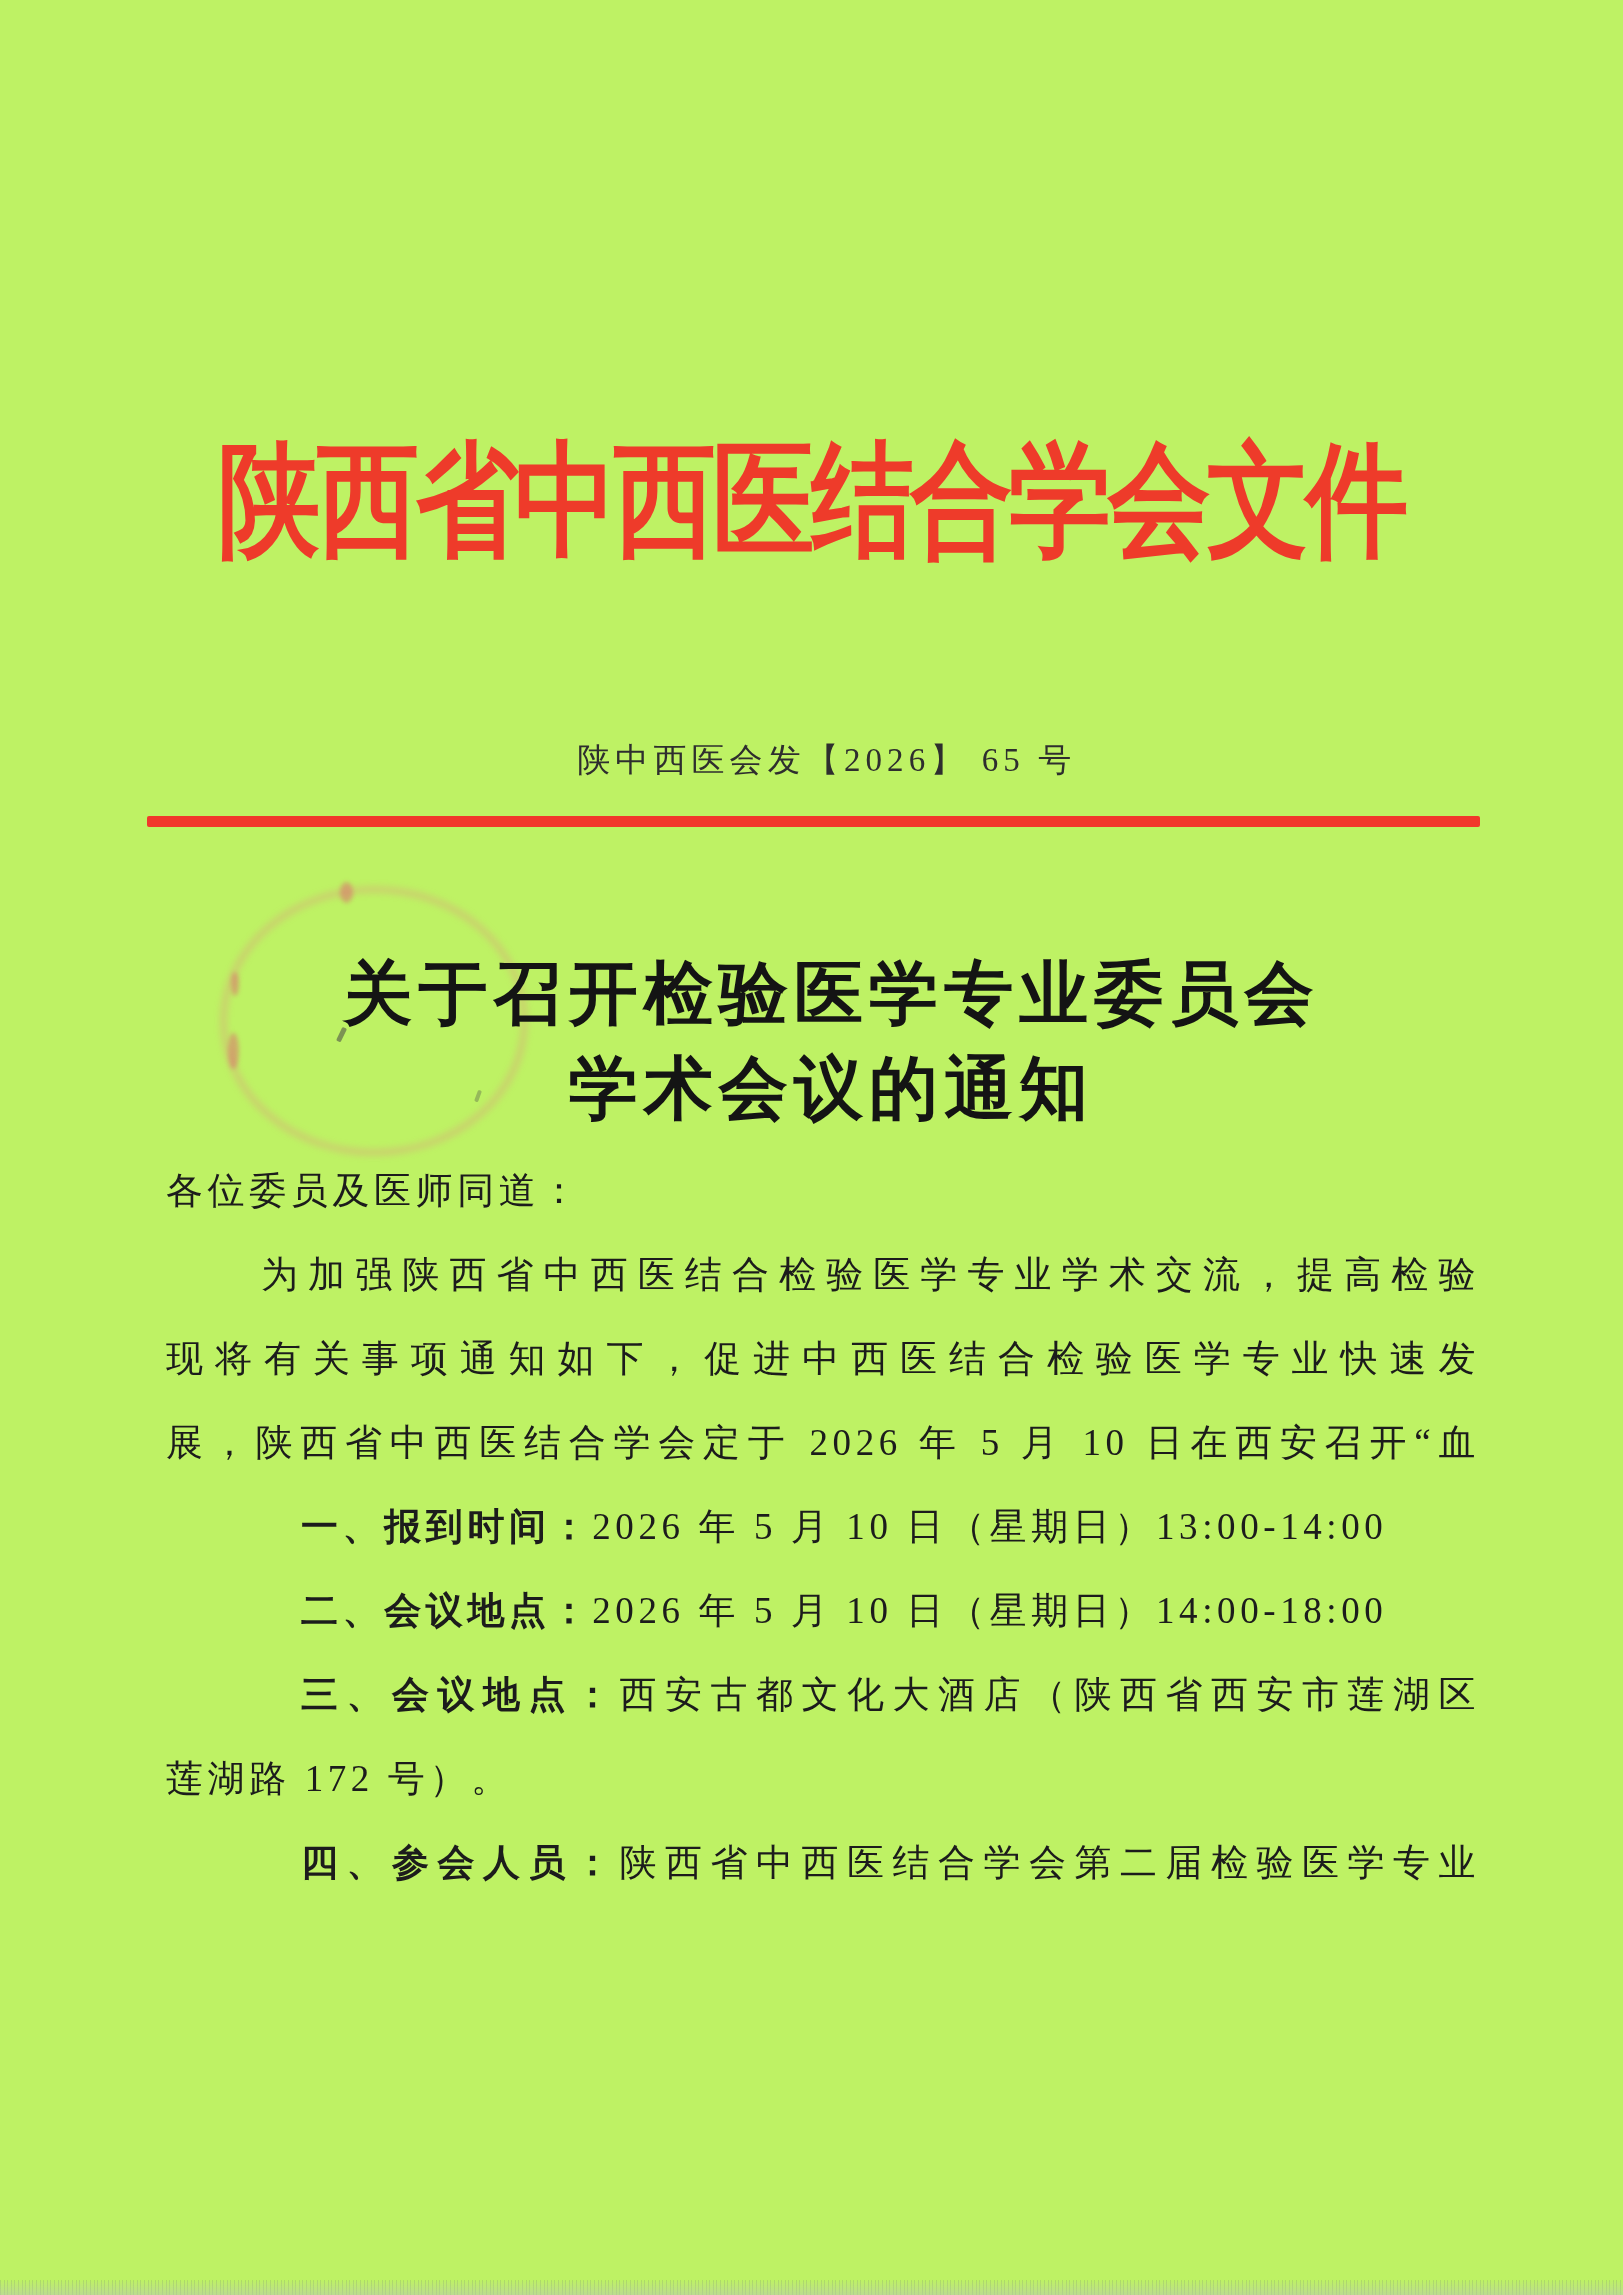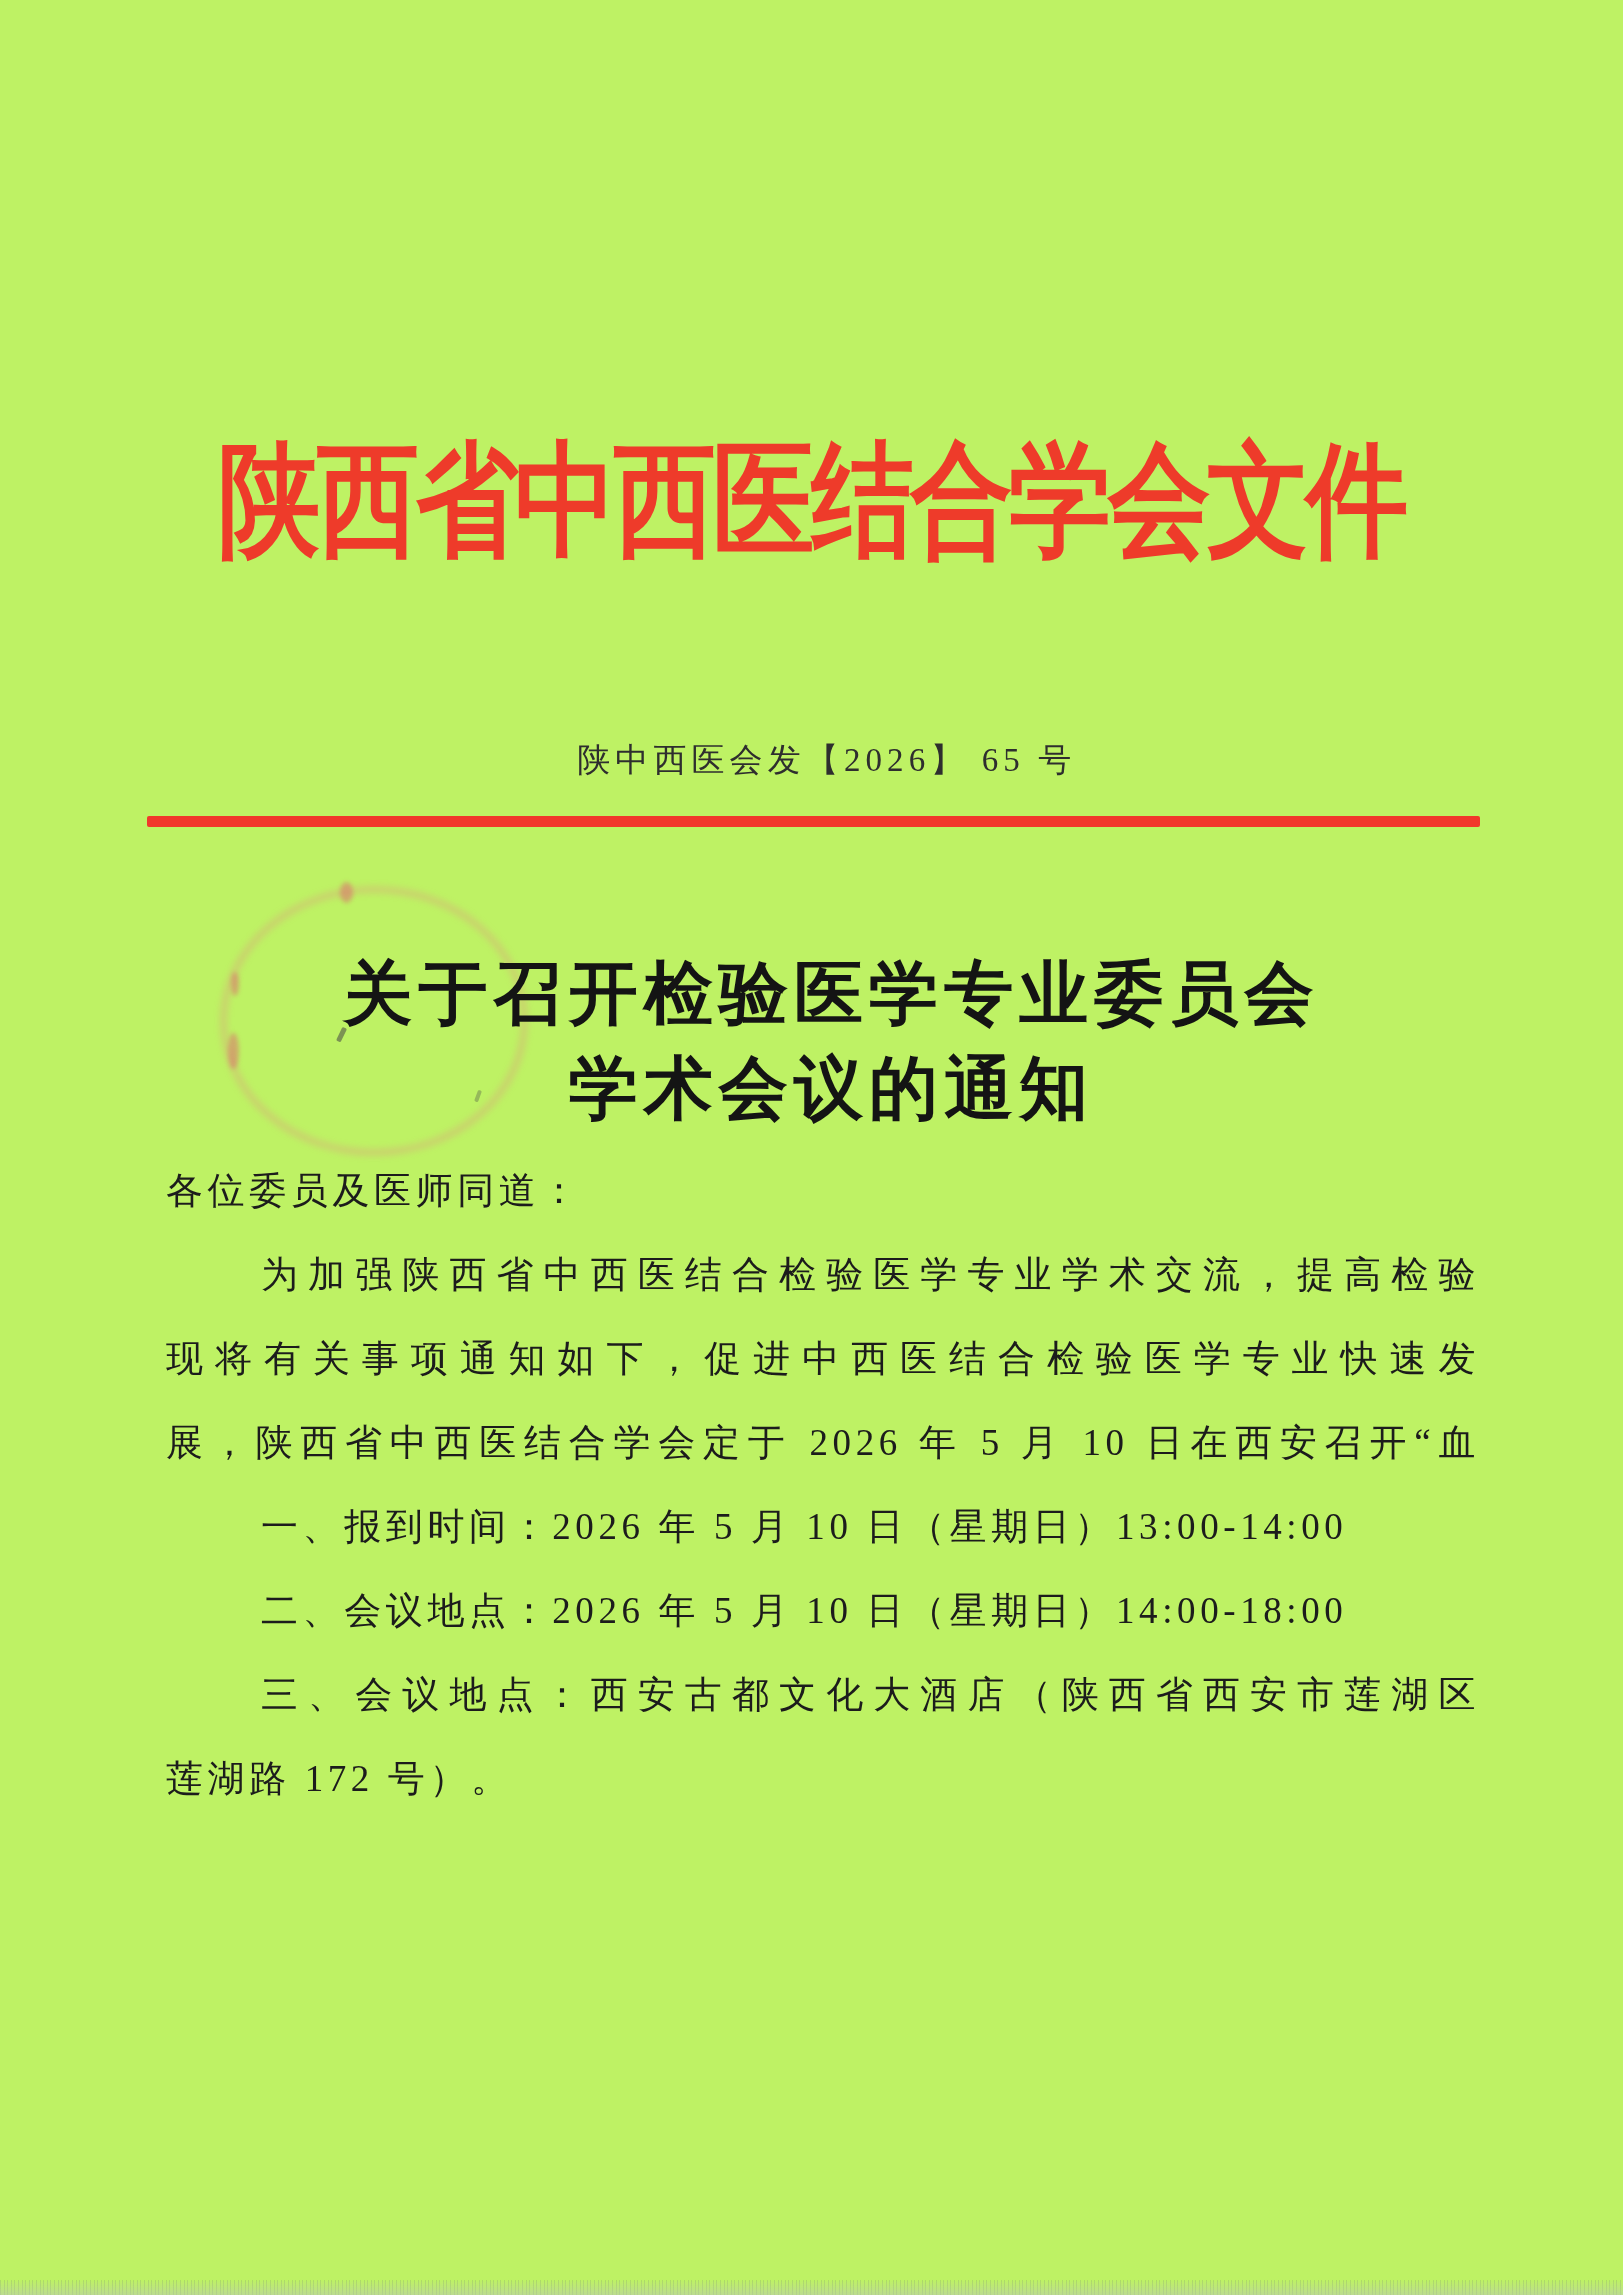--- a/index.html
+++ b/index.html
@@ -85,21 +85,21 @@
   }
   .body-line{white-space:nowrap;}
   .body-line.just{
     white-space:normal;
     text-align:justify;
     -webkit-text-justify:inter-character;
     text-justify:inter-character;
     text-align-last:justify;
   }
   .body-line.indent{text-indent:95px;}
-  .lbl{font-weight:400;}
+  .lbl{font-weight:700;margin-left:40px;}
   
   .scan-band{
     position:absolute;left:0;bottom:0;width:100%;height:15.3px;
     background:
       linear-gradient(to top, rgba(185,198,186,0.5), rgba(255,255,255,0)),
       repeating-linear-gradient(90deg,
         rgba(110,130,112,0.22) 0 1px,
         rgba(255,255,255,0) 1px 3.6px);
     z-index:4;
   }
@@ -145,17 +145,20 @@
     </div>
     <div class="body-line indent">
       <span class="lbl">二、会议地点：</span><span>2026 年 5 月 10 日（星期日）14:00-18:00</span>
     </div>
     <div class="body-line indent just">
       <span class="lbl">三、会议地点：</span><span>西安古都文化大酒店（陕西省西安市莲湖区</span>
     </div>
     <div class="body-line">
       <span>莲湖路 172 号）。</span>
     </div>
+    <div class="body-line indent just">
+      <span class="lbl">四、参会人员：</span><span>陕西省中西医结合学会第二届检验医学专业</span>
+    </div>
   </div>
 
   <div class="scan-band"></div>
 </div>
 
 
 </body></html>

